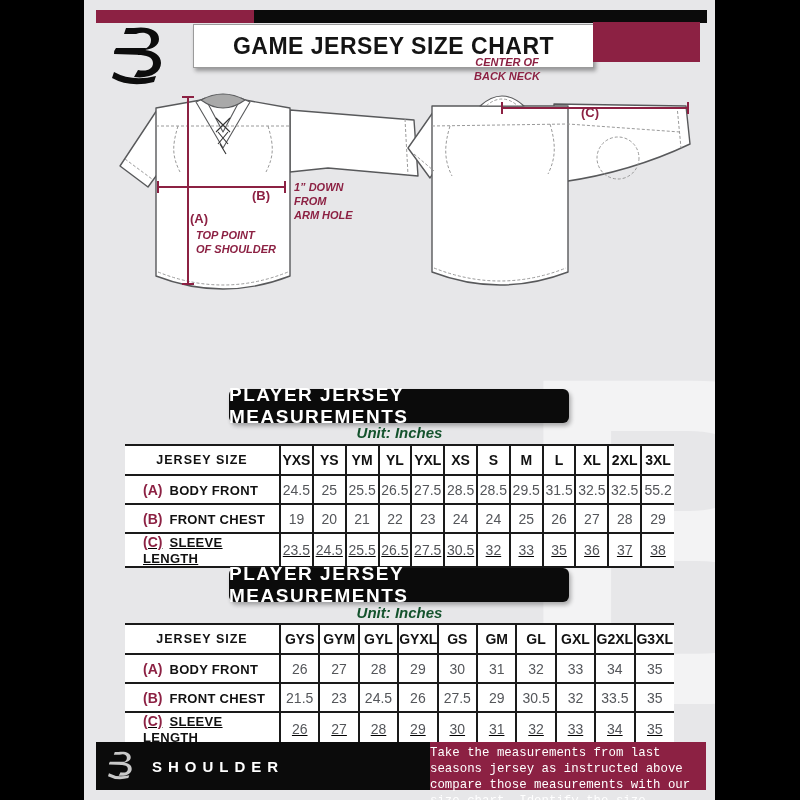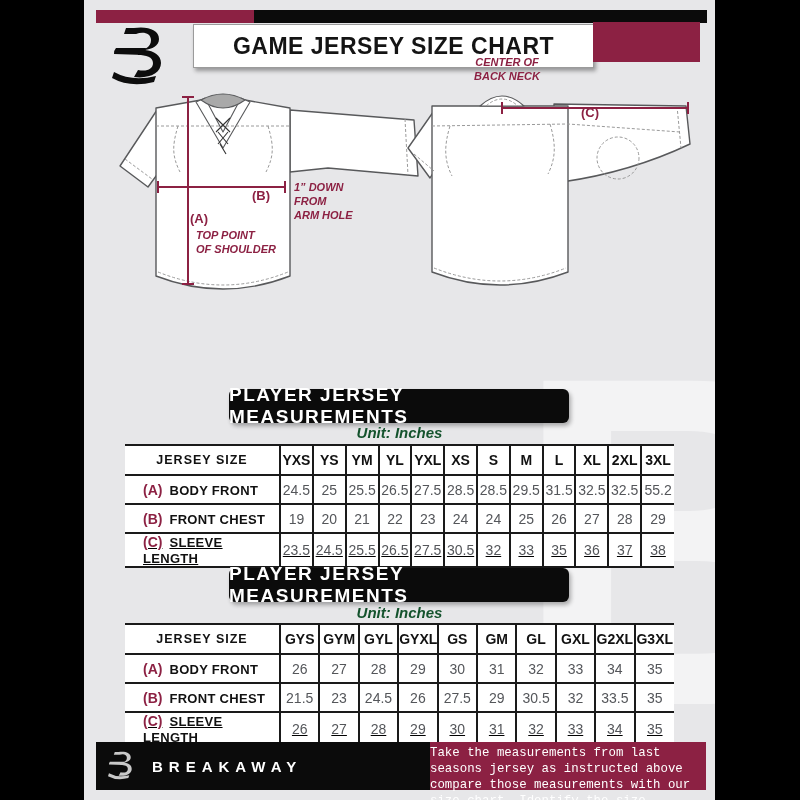--- a/index.html
+++ b/index.html
@@ -299,18 +299,18 @@
 
     <div class="footer-black">
       <svg width="30" height="30" viewBox="0 0 62 62" style="margin-left:12px;">
         <g fill="#c9c9c9">
           <path d="M22,2 C36,0 47,4 47,13 C47,20 40,23 33,24 C42,25 49,29 49,37 C49,47 37,53 22,51 L26,44 C35,46 41,43 41,37 C41,31 34,29 26,29 L25,24 C33,24 39,21 39,14 C39,7 31,5 24,8 Z"></path>
           <path d="M4,22 L34,22 L32,29 L2,28 Q2,24 4,22 Z"></path>
           <path d="M2,46 Q20,56 44,50 L42,56 Q18,62 0,52 Z"></path>
           <path d="M14,2 L26,2 L24,8 L12,8 Z"></path>
         </g>
       </svg>
-      <span class="footer-brand">BREAKAWAY</span>
+      <span class="footer-brand">SHOULDER</span>
     </div>
     <div class="footer-maroon">Take the measurements from last seasons jersey as instructed above<br>compare those measurements  with our size chart. Identify the size<br>on the chart, if you need a larger size move up the scale on the chart</div>
 
   </div>
 </div>
 
 </body></html>

